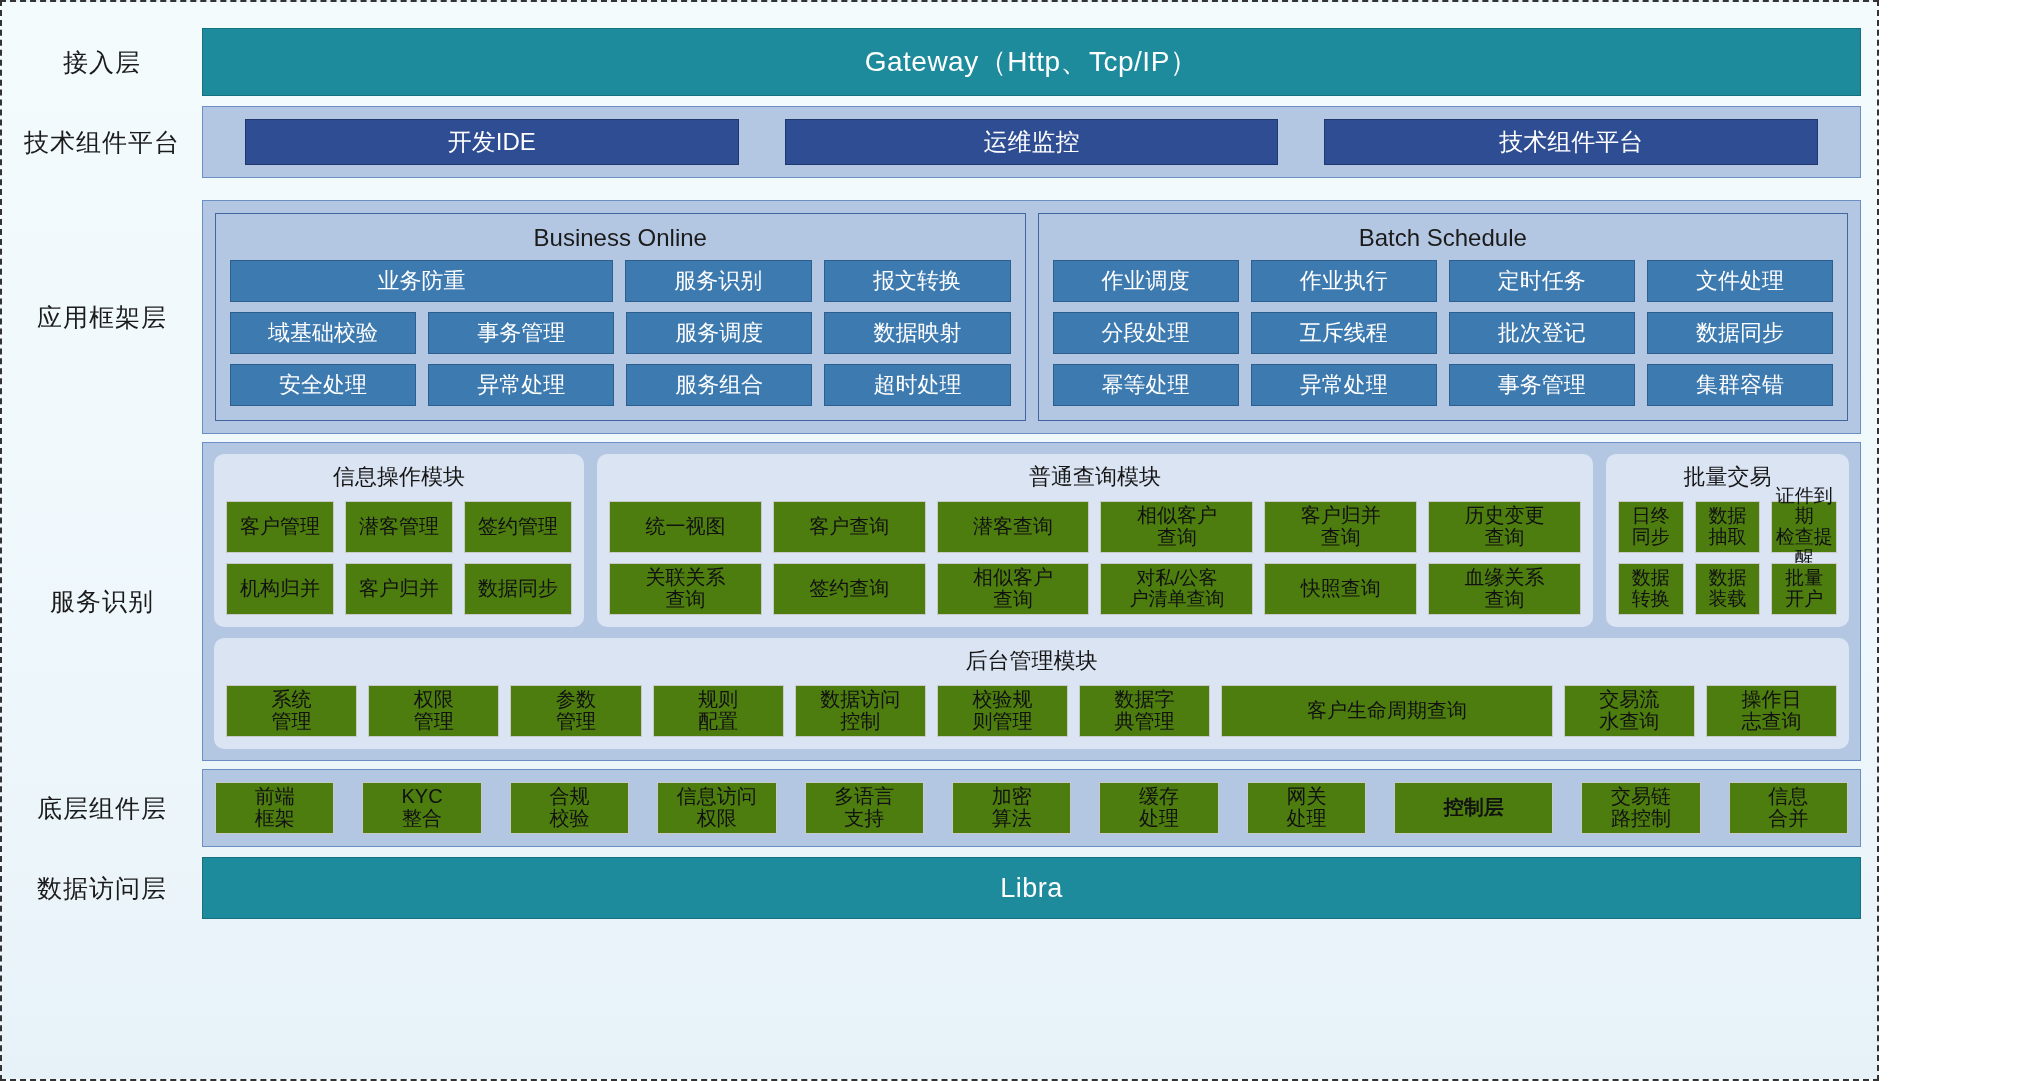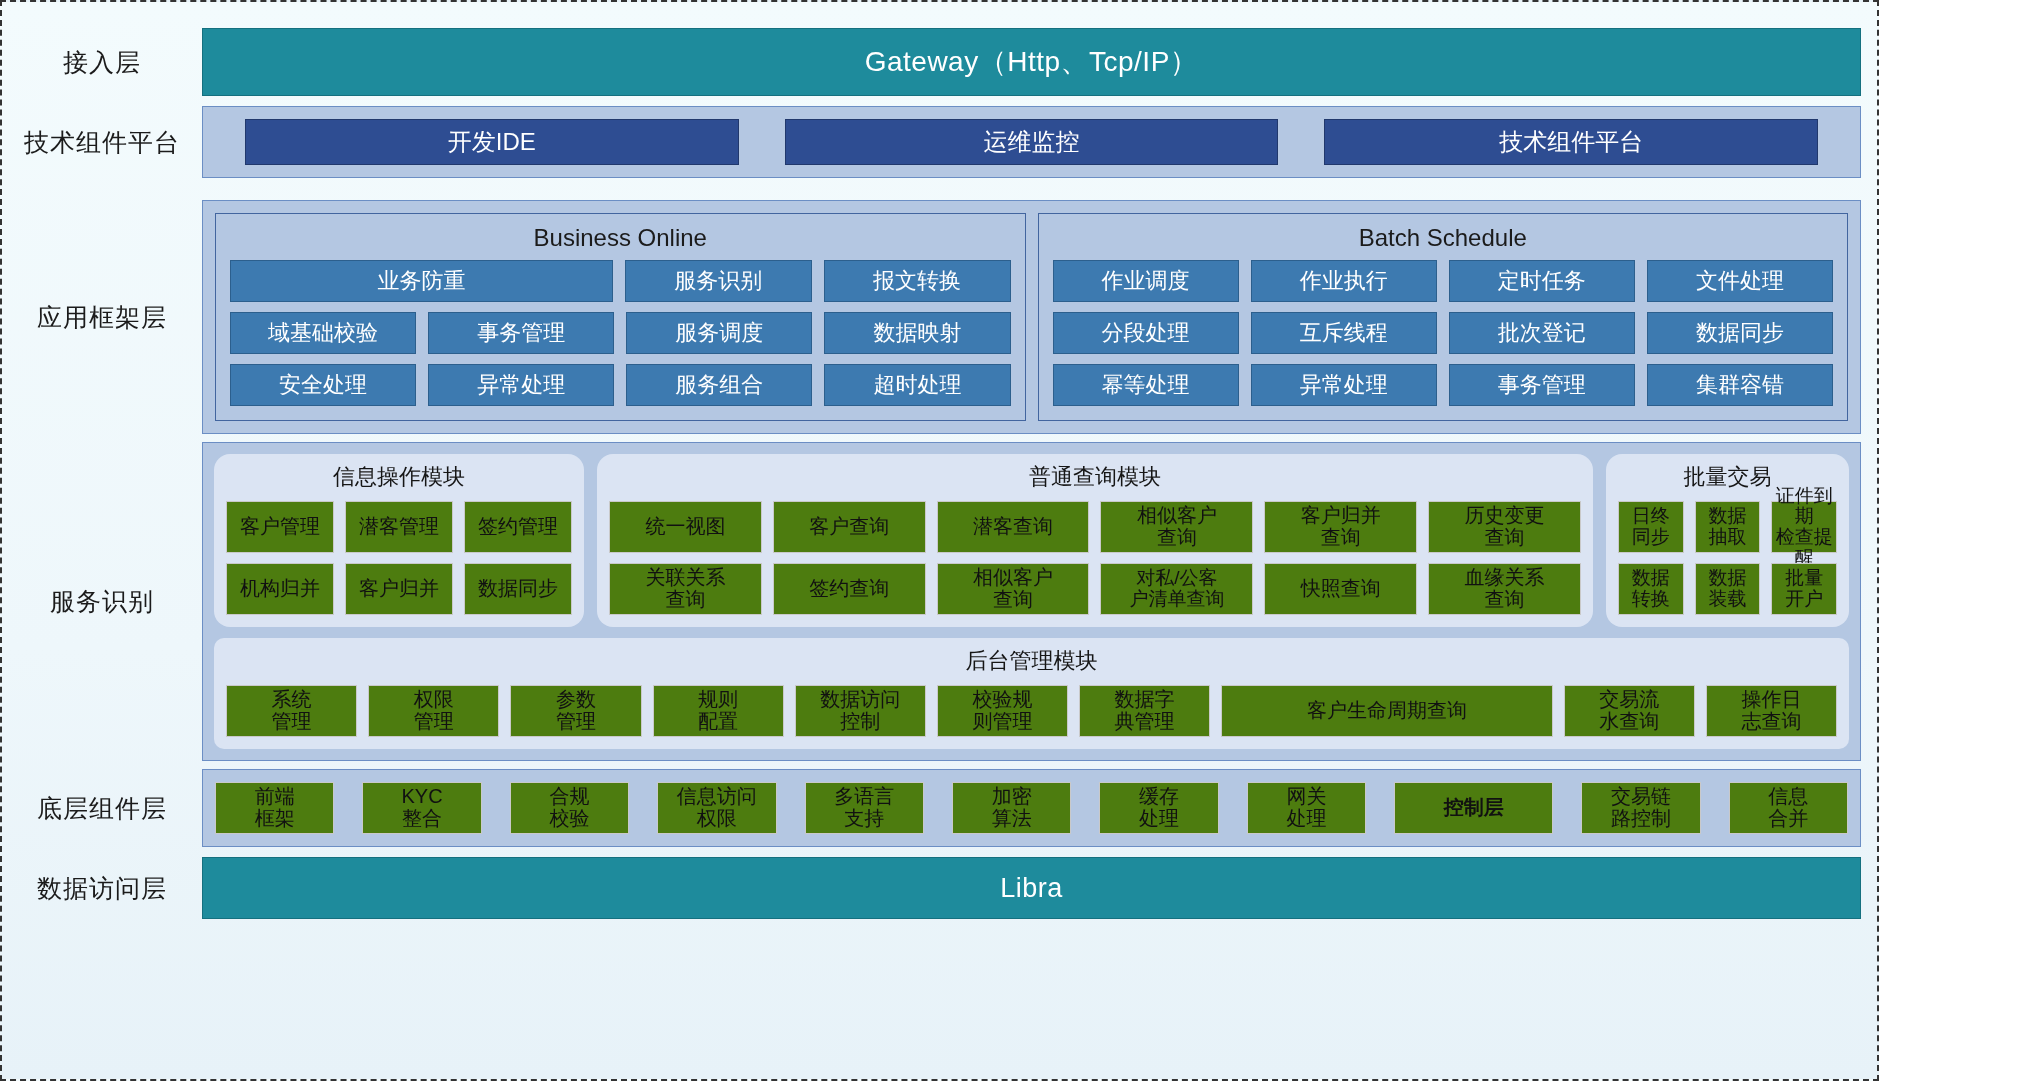--- a/index.html
+++ b/index.html
@@ -95,21 +95,21 @@
 
   
   .svcband{
     background:#b4c7e2;
     border:1px solid #6b8ec4;
     padding:11px;
   }
   .svcrow1{ display:flex; gap:13px; margin-bottom:11px; }
   .svcgroup{
     background:#dbe4f3;
-    border-radius:16px;
+    border-radius:10px;
     padding:4px 12px 12px 12px;
   }
   .svcgrouptitle{
     text-align:center;
     font-size:22px;
     color:#161616;
     padding:4px 0 9px 0;
   }
   .wcell{
     background:#4d7c0f;

